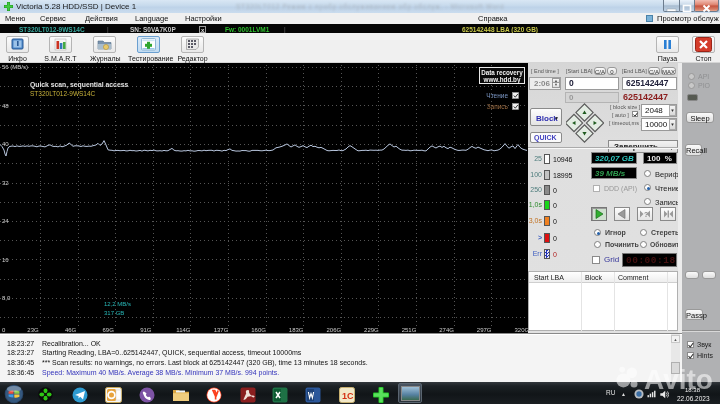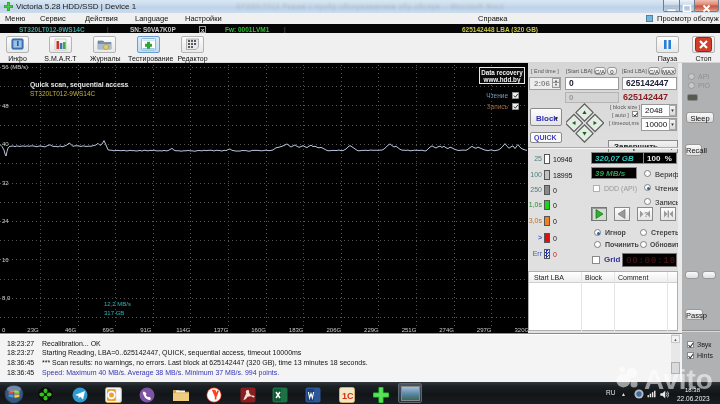--- a/index.html
+++ b/index.html
@@ -317,21 +317,21 @@
 <span class="abs" style="left:526px;top:217px;width:16px;font-size:7px;color:#c07020;text-align:right">3,0s</span>
 <div class="abs" style="left:544px;top:216px;width:6px;height:10px;background:#f08020;border:1px solid #555"></div>
 <span class="abs" style="left:553px;top:218px;font-size:7px;color:#111">0</span>
 <span class="abs" style="left:526px;top:234px;width:16px;font-size:7px;color:#3a5ac0;text-align:right;font-weight:bold">&gt;</span>
 <div class="abs" style="left:544px;top:233px;width:6px;height:10px;background:#dd1111;border:1px solid #555"></div>
 <span class="abs" style="left:553px;top:235px;font-size:7px;color:#111">0</span>
 <span class="abs" style="left:526px;top:250px;width:16px;font-size:7px;color:#3a5ac0;text-align:right">Err</span>
 <div class="abs" style="left:544px;top:249px;width:6px;height:10px;background:repeating-conic-gradient(#2233bb 0% 25%, #e8e8f8 0% 50%) 0 0/3px 3px;border:1px solid #555"></div>
 <span class="abs" style="left:553px;top:251px;font-size:7px;color:#b02020">0</span>
 
-<div class="abs lcd" style="left:591px;top:152px;width:68px;height:12px">
+<div class="abs lcd" style="left:591px;top:152px;width:46px;height:12px">
   <span style="position:absolute;left:3px;top:1px;font-size:8px;font-weight:bold;color:#2fc8c0;font-style:italic">320,07 GB</span>
 </div>
 <div class="abs lcd" style="left:643px;top:152px;width:34px;height:12px">
   <span style="position:absolute;left:3px;top:1px;font-size:8px;font-weight:bold;color:#e8e8e8">100&nbsp;&nbsp;%</span>
 </div>
 <div class="abs lcd" style="left:591px;top:167px;width:46px;height:12px">
   <span style="position:absolute;left:3px;top:1px;font-size:8px;font-weight:bold;color:#2f9e50;font-style:italic">39 MB/s</span>
 </div>
 
 <span class="abs check" style="left:593px;top:185px;border-color:#b0b0b0"></span>
@@ -372,21 +372,21 @@
 <span class="abs radio sel" style="left:594px;top:229px"></span>
 <span class="abs rlbl" style="left:605px;top:229px;font-weight:bold;color:#444;font-size:7px">Игнор</span>
 <span class="abs radio" style="left:640px;top:229px"></span>
 <span class="abs rlbl" style="left:651px;top:229px;font-weight:bold;color:#444;font-size:7px">Стереть</span>
 <span class="abs radio" style="left:594px;top:241px"></span>
 <span class="abs rlbl" style="left:605px;top:241px;font-weight:bold;color:#444;font-size:7px">Починить</span>
 <span class="abs radio" style="left:640px;top:241px"></span>
 <span class="abs rlbl" style="left:650px;top:241px;font-weight:bold;color:#444;font-size:6.8px">Обновить</span>
 
 <span class="abs check" style="left:592px;top:256px;width:8px;height:8px"></span>
-<span class="abs" style="left:604px;top:255px;font-size:8px;font-weight:bold;color:#333399">Grid</span>
+<span class="abs" style="left:604px;top:255px;font-size:8px;font-weight:normal;color:#333399">Grid</span>
 <div class="abs lcd" style="left:622px;top:253px;width:55px;height:14px;border:1px solid #777">
   <span style="position:absolute;left:3px;top:1px;font-size:9.5px;font-weight:bold;color:#451010;font-family:'Liberation Mono',monospace;letter-spacing:0.5px">00:00:18</span>
 </div>
 
 <div class="abs" style="left:528px;top:271px;width:150px;height:60px;background:#fff;border:1px solid #b0b0b0">
   <div style="position:absolute;left:0;top:0;width:148px;height:11px;background:linear-gradient(180deg,#ffffff,#eeeeee);border-bottom:1px solid #cfcfcf"></div>
   <span style="position:absolute;left:5px;top:2px;font-size:7px;color:#222">Start LBA</span>
   <span style="position:absolute;left:56px;top:2px;font-size:7px;color:#222">Block</span>
   <span style="position:absolute;left:89px;top:2px;font-size:7px;color:#222">Comment</span>
   <div style="position:absolute;left:52px;top:0;width:1px;height:59px;background:#e4e4e4"></div>

